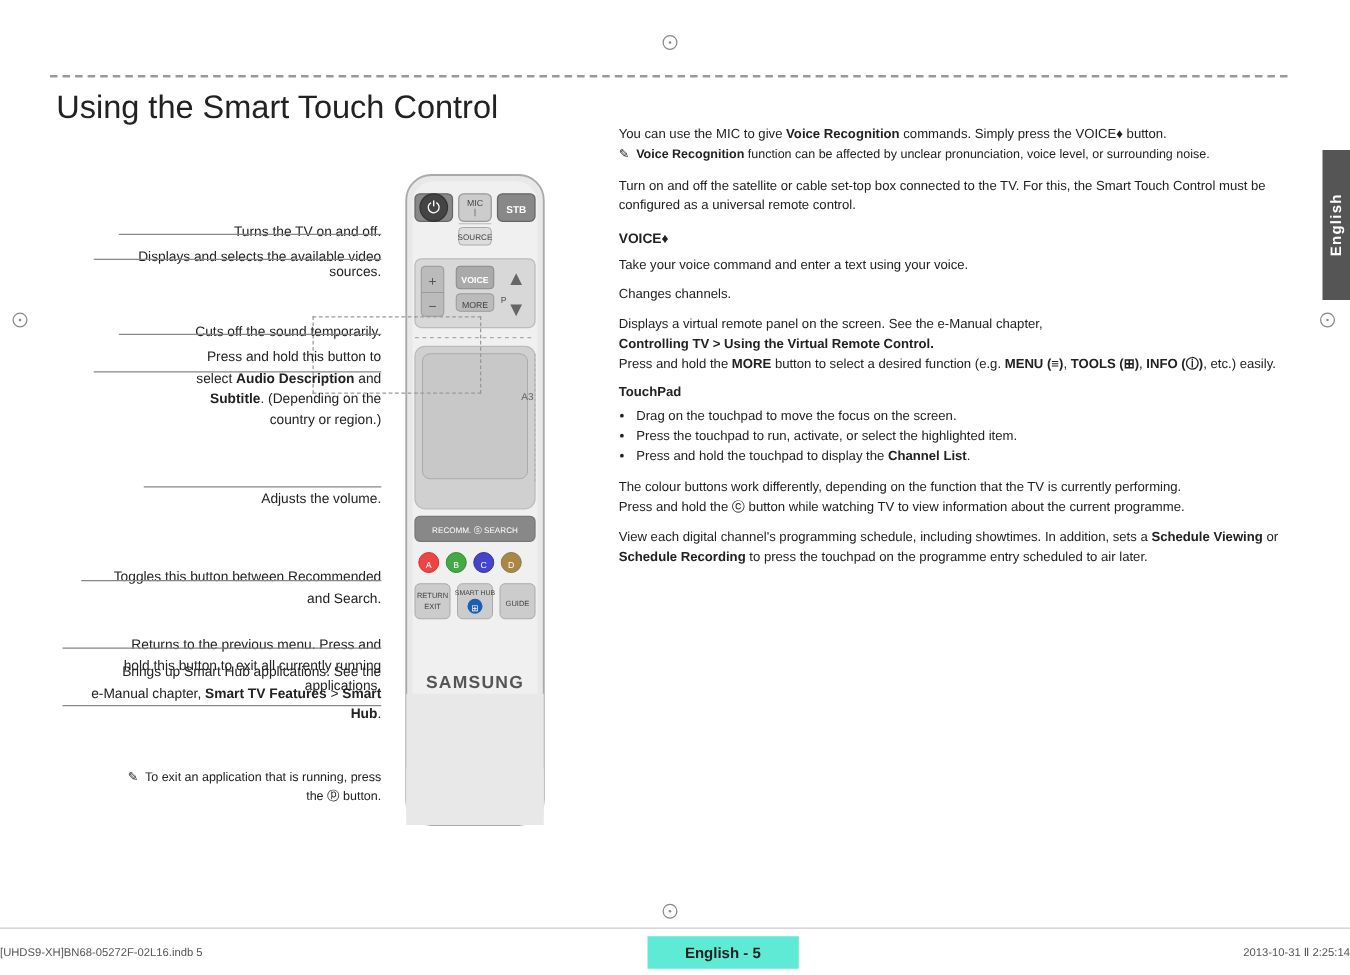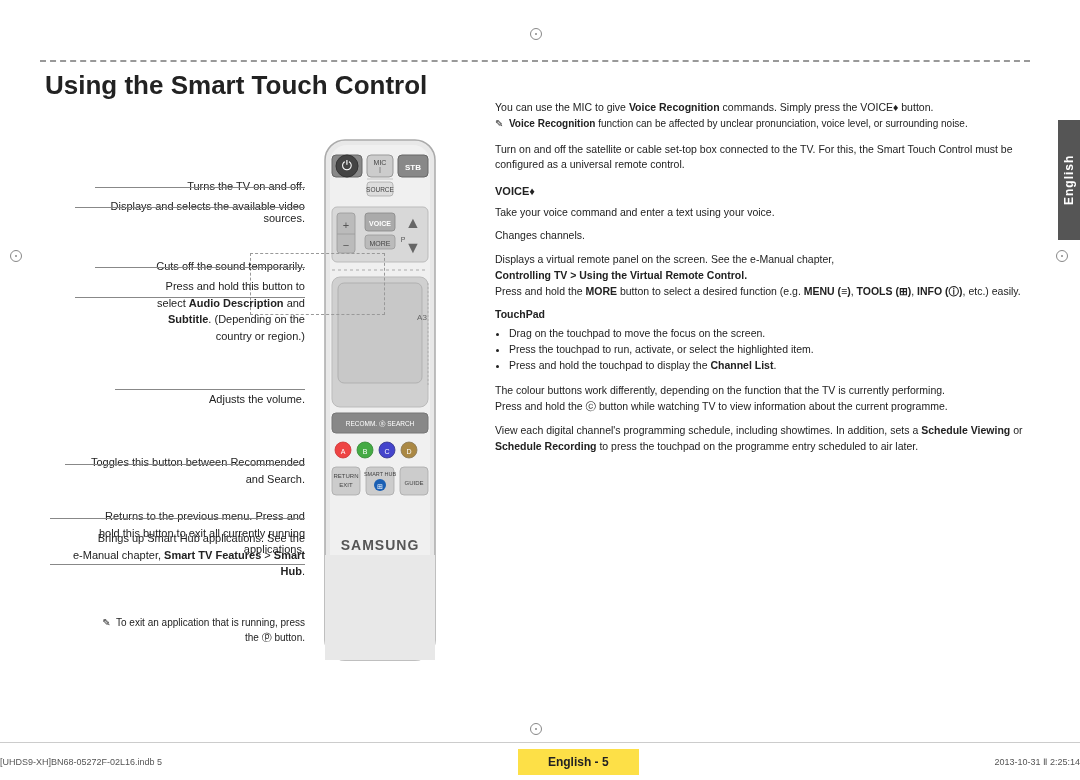--- a/index.html
+++ b/index.html
@@ -22,21 +22,21 @@
       right: 50px;
       border-top: 2px dashed #999;
     }
 
     
     .page-title {
       position: absolute;
       top: 70px;
       left: 45px;
       font-size: 26px;
-      font-weight: 700;
+      font-weight: 400;
       color: #222;
     }
 
     
     .right-tab {
       position: absolute;
       top: 120px;
       right: 0;
       background: #555;
       color: #fff;
@@ -86,21 +86,21 @@
       display: flex;
       align-items: center;
       justify-content: space-between;
       padding: 0 0;
     }
 
     .bottom-center {
       display: flex;
       align-items: center;
       justify-content: center;
-      background: #fde047;
+      background: #5eead4;
       padding: 6px 30px;
       font-size: 12px;
       font-weight: bold;
     }
 
     .bottom-left {
       font-size: 9px;
       color: #555;
     }
 

